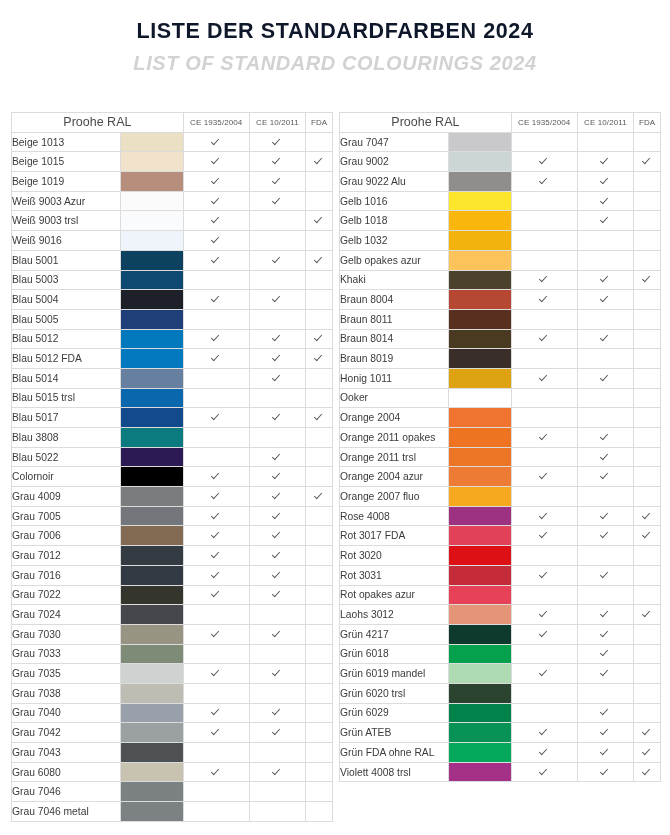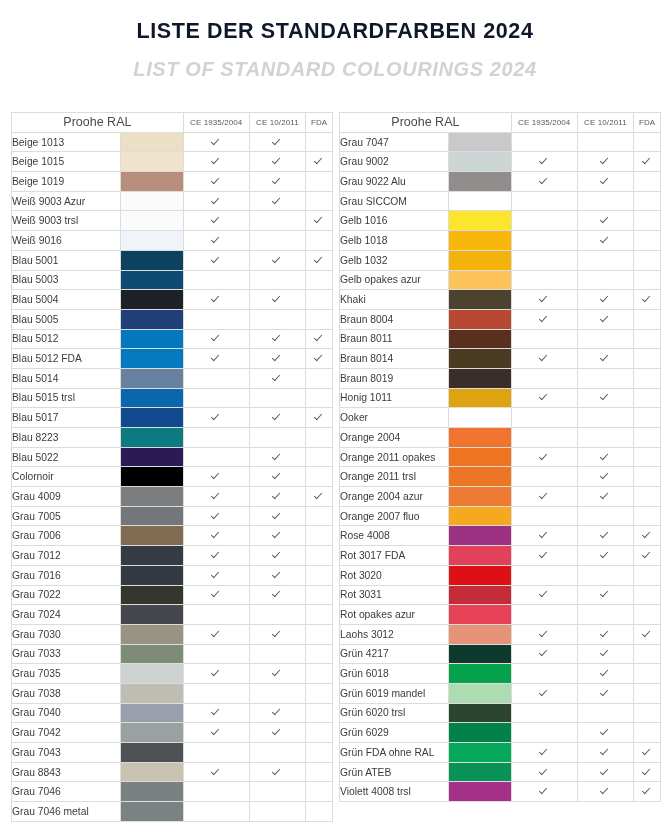--- a/index.html
+++ b/index.html
@@ -31,21 +31,21 @@
     color: #0f172a;
     line-height: 1.15;
   }
   .title-sub {
     font-size: 20px;
     font-weight: bold;
     font-style: italic;
     letter-spacing: 0.6px;
     color: #d2d2d2;
     line-height: 1.15;
-    margin-top: 14px;
+    margin-top: 8px;
   }
   .tables {
     position: absolute;
     top: 112px;
     left: 0;
     width: 670px;
     display: flex;
     gap: 0px;
   }
   .tbl-wrap {
@@ -249,21 +249,21 @@
               <td class="mark"></td>
             </tr>
             <tr>
               <td class="name">Blau 5017</td>
               <td class="swatch" style="background: rgb(19, 74, 142);"></td>
               <td class="mark"><span class="chk"></span></td>
               <td class="mark"><span class="chk"></span></td>
               <td class="mark"><span class="chk"></span></td>
             </tr>
             <tr>
-              <td class="name">Blau 8223</td>
+              <td class="name">Blau 3808</td>
               <td class="swatch" style="background: rgb(11, 123, 128);"></td>
               <td class="mark"></td>
               <td class="mark"></td>
               <td class="mark"></td>
             </tr>
             <tr>
               <td class="name">Blau 5022</td>
               <td class="swatch" style="background: rgb(44, 26, 84);"></td>
               <td class="mark"></td>
               <td class="mark"><span class="chk"></span></td>
@@ -368,21 +368,21 @@
               <td class="mark"></td>
             </tr>
             <tr>
               <td class="name">Grau 7043</td>
               <td class="swatch" style="background: rgb(78, 81, 83);"></td>
               <td class="mark"></td>
               <td class="mark"></td>
               <td class="mark"></td>
             </tr>
             <tr>
-              <td class="name">Grau 8843</td>
+              <td class="name">Grau 6080</td>
               <td class="swatch" style="background: rgb(200, 195, 177);"></td>
               <td class="mark"><span class="chk"></span></td>
               <td class="mark"><span class="chk"></span></td>
               <td class="mark"></td>
             </tr>
             <tr>
               <td class="name">Grau 7046</td>
               <td class="swatch" style="background: rgb(123, 129, 131);"></td>
               <td class="mark"></td>
               <td class="mark"></td>
@@ -432,27 +432,20 @@
               <td class="mark"><span class="chk"></span></td>
             </tr>
             <tr>
               <td class="name">Grau 9022 Alu</td>
               <td class="swatch" style="background: rgb(145, 141, 140);"></td>
               <td class="mark"><span class="chk"></span></td>
               <td class="mark"><span class="chk"></span></td>
               <td class="mark"></td>
             </tr>
             <tr>
-              <td class="name">Grau SICCOM</td>
-              <td class="swatch" style="background: rgb(255, 255, 255);"></td>
-              <td class="mark"></td>
-              <td class="mark"></td>
-              <td class="mark"></td>
-            </tr>
-            <tr>
               <td class="name">Gelb 1016</td>
               <td class="swatch" style="background: rgb(251, 230, 43);"></td>
               <td class="mark"></td>
               <td class="mark"><span class="chk"></span></td>
               <td class="mark"></td>
             </tr>
             <tr>
               <td class="name">Gelb 1018</td>
               <td class="swatch" style="background: rgb(249, 183, 13);"></td>
               <td class="mark"></td>
@@ -628,29 +621,29 @@
               <td class="mark"></td>
             </tr>
             <tr>
               <td class="name">Grün 6029</td>
               <td class="swatch" style="background: rgb(0, 130, 74);"></td>
               <td class="mark"></td>
               <td class="mark"><span class="chk"></span></td>
               <td class="mark"></td>
             </tr>
             <tr>
+              <td class="name">Grün ATEB</td>
+              <td class="swatch" style="background: rgb(9, 146, 85);"></td>
+              <td class="mark"><span class="chk"></span></td>
+              <td class="mark"><span class="chk"></span></td>
+              <td class="mark"><span class="chk"></span></td>
+            </tr>
+            <tr>
               <td class="name">Grün FDA ohne RAL</td>
               <td class="swatch" style="background: rgb(6, 168, 91);"></td>
-              <td class="mark"><span class="chk"></span></td>
-              <td class="mark"><span class="chk"></span></td>
-              <td class="mark"><span class="chk"></span></td>
-            </tr>
-            <tr>
-              <td class="name">Grün ATEB</td>
-              <td class="swatch" style="background: rgb(9, 146, 85);"></td>
               <td class="mark"><span class="chk"></span></td>
               <td class="mark"><span class="chk"></span></td>
               <td class="mark"><span class="chk"></span></td>
             </tr>
             <tr>
               <td class="name">Violett  4008 trsl</td>
               <td class="swatch" style="background: rgb(164, 48, 135);"></td>
               <td class="mark"><span class="chk"></span></td>
               <td class="mark"><span class="chk"></span></td>
               <td class="mark"><span class="chk"></span></td>

